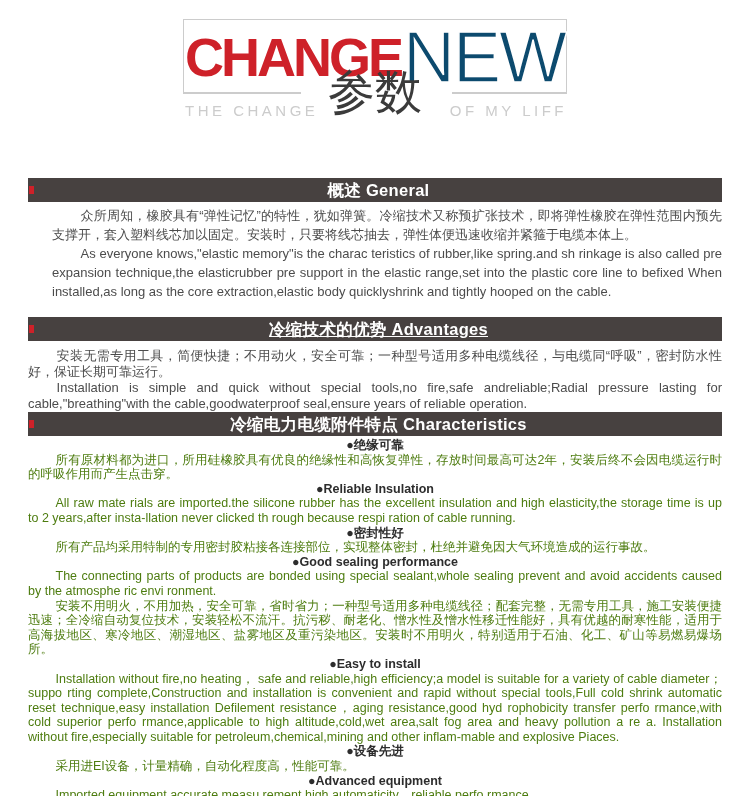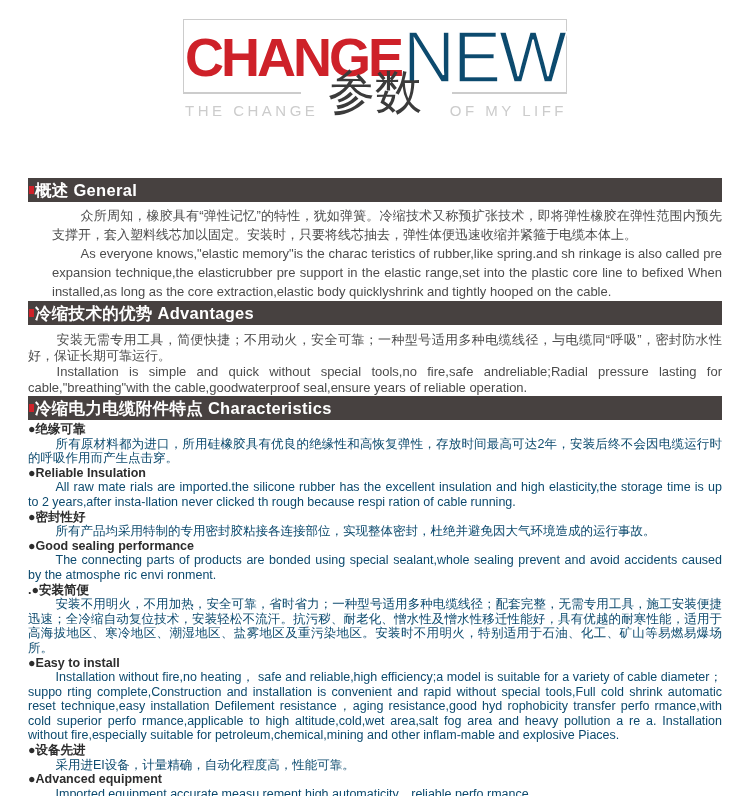--- a/index.html
+++ b/index.html
@@ -37,48 +37,48 @@
   .logo-cjk{
     position:absolute;left:50%;top:52px;transform:translateX(-50%);
     font-size:47px;line-height:1;color:#3b3b3b;white-space:nowrap;
   }
 
   
   .content{margin:0 28px;}
   .sec-bar{
     position:relative;margin-top:0;background:#474140;color:#ffffff;
     height:24px;line-height:24px;padding-left:7px;
-    font-size:16.5px;font-weight:bold;letter-spacing:.3px;
+    font-size:16.5px;font-weight:bold;letter-spacing:.3px;text-align:center;
   }
   .sec-bar::before{
     content:"";position:absolute;left:1px;top:8px;width:5px;height:8px;
     background:#ce2129;
   }
   .sec-bar.first{margin-top:42px;}
-  .sec-bar.second{margin-top:0;}
+  .sec-bar.second{margin-top:16px;text-decoration:underline;}
   .sec-bar.third{}
 
   p{margin:0;}
   .pg{
     font-size:13px;line-height:19px;color:#4c4c4c;
     text-align:justify;text-indent:2.2em;margin-left:24px;
   }
   .pg.cn{margin-top:4px;}
   .pa{
     font-size:13px;line-height:16px;color:#4c4c4c;
     text-align:justify;text-indent:2.2em;
   }
   .pa.cn{margin-top:7px;}
 
   .char{margin-top:2px;}
   .ch{
-    font-size:12.5px;line-height:14.6px;font-weight:bold;color:#2d2d2d;
+    font-size:12.5px;line-height:14.6px;font-weight:bold;color:#2d2d2d;text-align:center;
   }
   .ct{
-    font-size:12.5px;line-height:14.6px;color:#0c4a6e;
+    font-size:12.5px;line-height:14.6px;color:#4d7c0f;
     text-align:justify;text-indent:2.2em;
   }
 </style>
 </head>
 <body>
 
 <div class="page">
 
   <div class="logo">
     <div class="logo-box">
@@ -126,21 +126,20 @@
         <div class="ch">●密封性好</div>
         <p class="ct">所有产品均采用特制的专用密封胶粘接各连接部位，实现整体密封，杜绝并避免因大气环境造成的运行事故。</p>
       </div>
 
       <div class="ci">
         <div class="ch">●Good sealing performance</div>
         <p class="ct">The connecting parts of products are bonded using special sealant,whole sealing prevent and avoid accidents caused by the atmosphe ric envi ronment.</p>
       </div>
 
       <div class="ci">
-        <div class="ch">.●安装简便</div>
         <p class="ct">安装不用明火，不用加热，安全可靠，省时省力；一种型号适用多种电缆线径；配套完整，无需专用工具，施工安装便捷迅速；全冷缩自动复位技术，安装轻松不流汗。抗污秽、耐老化、憎水性及憎水性移迁性能好，具有优越的耐寒性能，适用于高海拔地区、寒冷地区、潮湿地区、盐雾地区及重污染地区。安装时不用明火，特别适用于石油、化工、矿山等易燃易爆场所。</p>
       </div>
 
       <div class="ci">
         <div class="ch">●Easy to install</div>
         <p class="ct">Installation without fire,no heating， safe and reliable,high efficiency;a model is suitable for a variety of cable diameter； suppo rting complete,Construction and installation is convenient and rapid without special tools,Full cold shrink automatic reset technique,easy installation Defilement resistance，aging resistance,good hyd rophobicity transfer perfo rmance,with cold superior perfo rmance,applicable to high altitude,cold,wet area,salt fog area and heavy pollution a re a.  Installation without fire,especially suitable for petroleum,chemical,mining and other inflam-mable and explosive Piaces.</p>
       </div>
 
       <div class="ci">
         <div class="ch">●设备先进</div>

